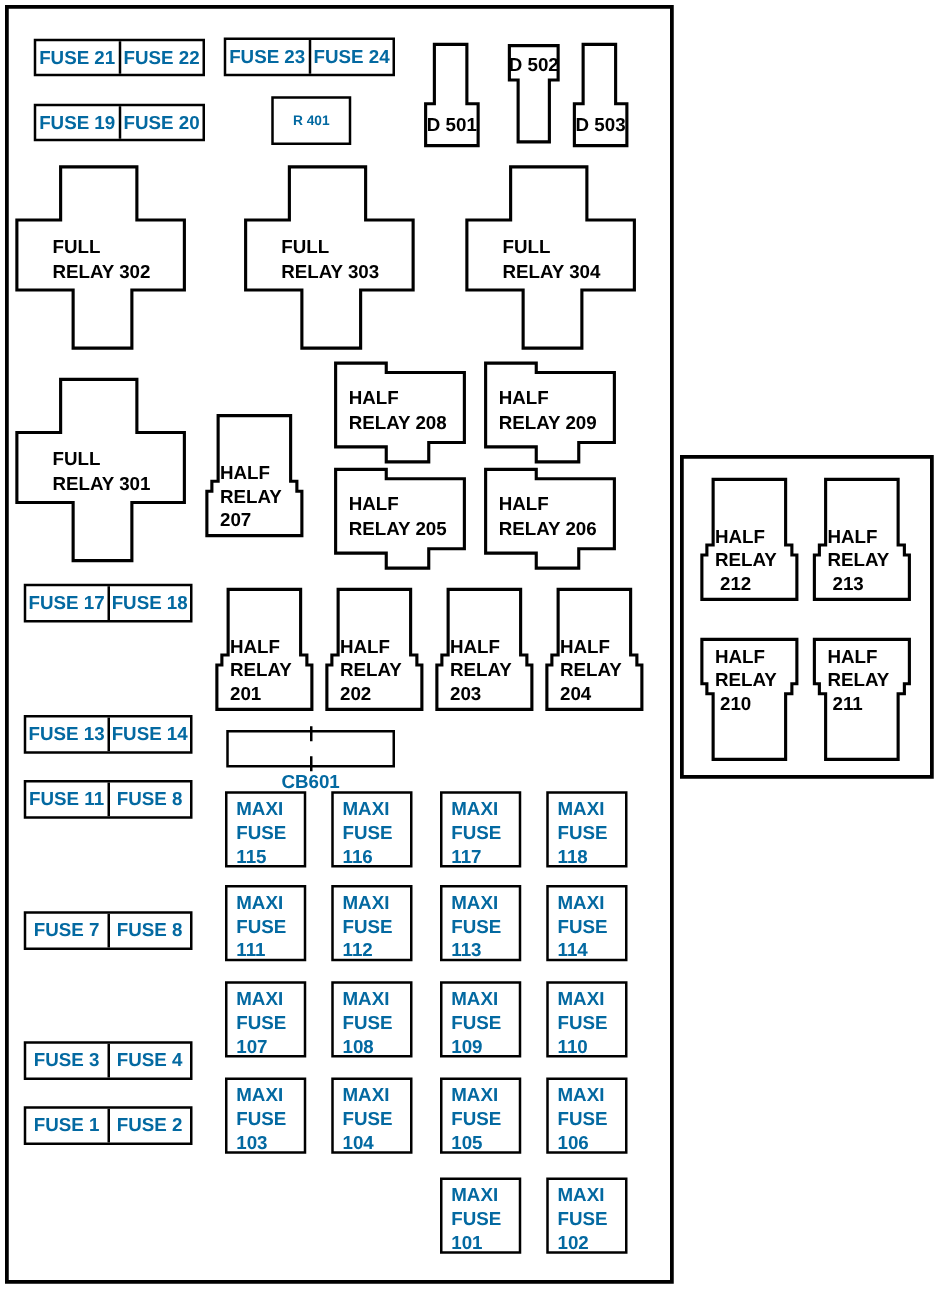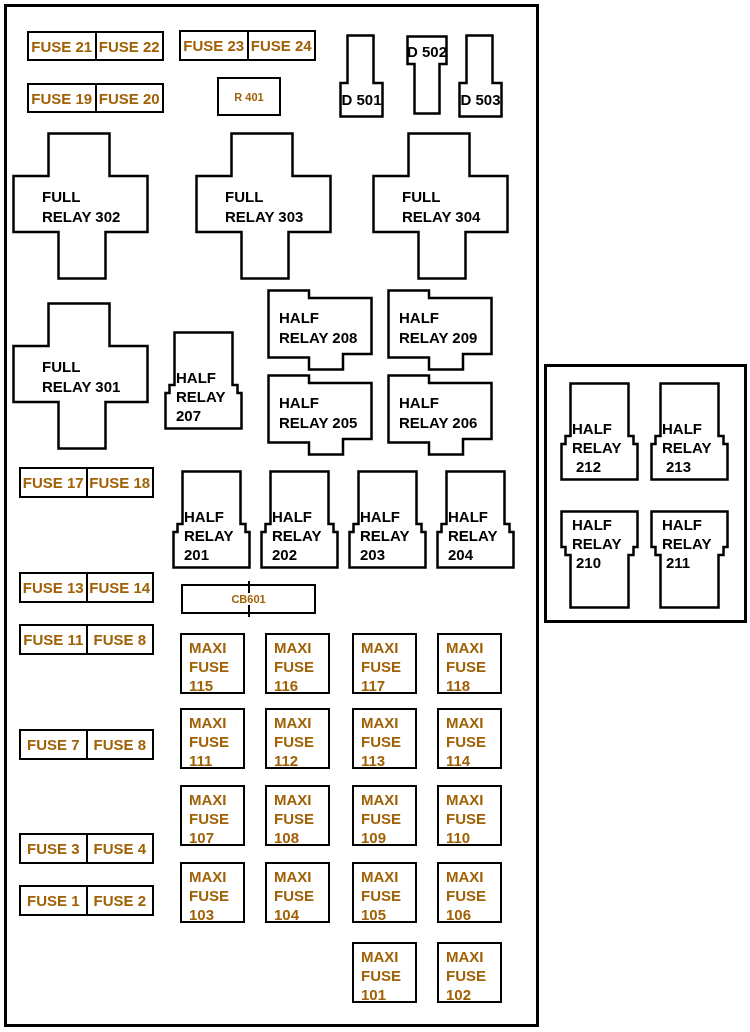--- a/index.html
+++ b/index.html
@@ -1,33 +1,33 @@
 <!DOCTYPE html>
 <html><head>
 <meta charset="utf-8">
 <style>
   html,body { margin:0; padding:0; background:#ffffff; }
   #canvas {
     position:relative; width:750px; height:1032px; background:#ffffff;
-    font-family:"Liberation Sans", sans-serif; color:#a16207;
+    font-family:"Liberation Sans", sans-serif; color:#0369a1;
   }
   .panel { position:absolute; border:3px solid #000; background:#fff; box-sizing:border-box; }
   .fusepair { position:absolute; display:flex; border:2px solid #000; background:#fff; box-sizing:border-box; }
   .fusepair .cell {
     flex:1; display:flex; align-items:center; justify-content:center;
     font-weight:bold; font-size:15px; white-space:nowrap;
   }
   .fusepair .cell.l { border-right:2px solid #000; }
   .box {
     position:absolute; border:2px solid #000; background:#fff; box-sizing:border-box;
     display:flex; align-items:center; justify-content:center; font-weight:bold; font-size:11px;
   }
   .cb { position:absolute; border:2px solid #000; background:#fff; box-sizing:border-box; }
   .cb .lbl { width:100%; height:100%; display:flex; align-items:center; justify-content:center;
-             font-weight:bold; font-size:11px; }
+             font-weight:bold; font-size:15px;margin-top:26px; }
   .cb .tick { position:absolute; left:50%; margin-left:-1px; width:2px; height:12px; background:#000; }
   .cb .tick.t { top:-5px; } .cb .tick.b { bottom:-5px; }
   .maxi {
     position:absolute; border:2px solid #000; background:#fff; box-sizing:border-box;
     font-weight:bold; font-size:15px; line-height:19px; padding:3px 0 0 7px;
   }
   svg.shape { position:absolute; overflow:visible; }
   svg.shape polygon { fill:#fff; stroke:#000; stroke-width:2.5; stroke-linejoin:miter; }
   svg.shape text { font-family:"Liberation Sans", sans-serif; font-weight:bold; font-size:15px; fill:#000; }
 </style>

